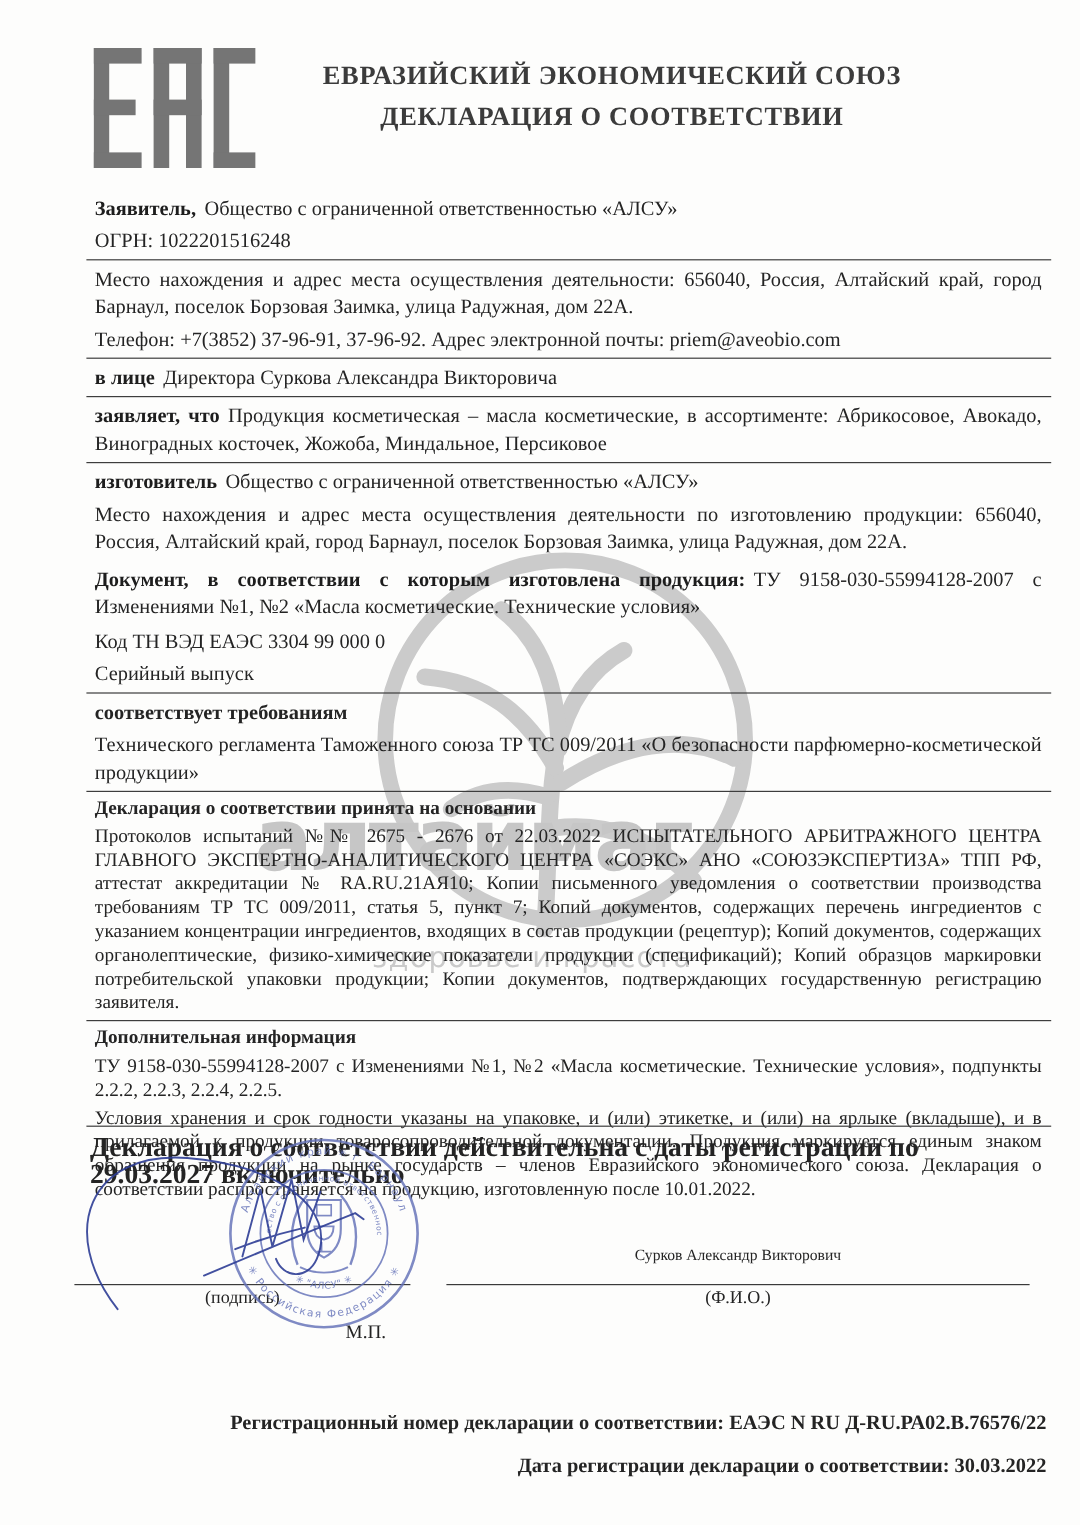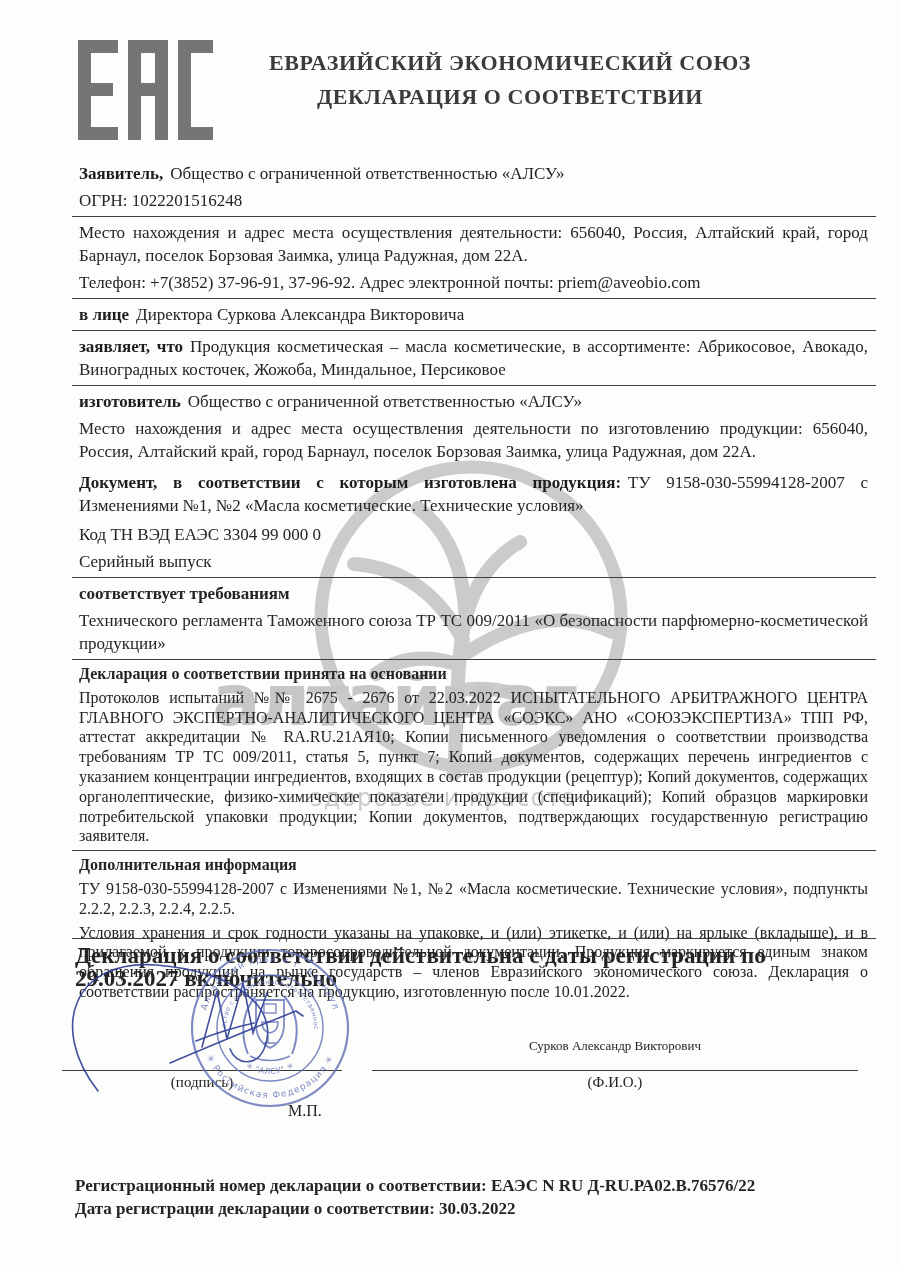--- a/index.html
+++ b/index.html
@@ -35,22 +35,22 @@
   
   .bottom{position:absolute;left:0;right:0;top:938px;z-index:2;}
   .validity{margin:5px 28px 0 75px;font-size:23px;font-weight:bold;line-height:23px;}
   .sig-area{position:relative;height:160px;}
   .sign-line{position:absolute;left:62px;top:80px;width:280px;border-top:1px solid #3a3a3a;}
   .sign-caption{position:absolute;left:62px;top:84px;width:280px;text-align:center;font-size:15px;}
   .fio-name{position:absolute;left:372px;top:48px;width:486px;text-align:center;font-size:13px;}
   .fio-line{position:absolute;left:372px;top:80px;width:486px;border-top:1px solid #3a3a3a;}
   .fio-caption{position:absolute;left:372px;top:84px;width:486px;text-align:center;font-size:15px;}
   .mp{position:absolute;left:288px;top:112px;font-size:16px;}
-  .reg{margin:0 28px 0 75px;font-size:17px;font-weight:bold;line-height:23px;}
-  .reg1{margin-top:24px;} .reg2{}
+  .reg{margin:0 28px 0 75px;font-size:17px;font-weight:bold;line-height:23px;text-align:right;}
+  .reg1{margin-top:24px;} .reg2{margin-top:13px;}
   
   .stamp{position:absolute;left:180px;top:938px;z-index:3;pointer-events:none;}
   .signature{position:absolute;left:30px;top:945px;z-index:4;pointer-events:none;}
 </style>
 </head>
 <body>
 
 <div class="page">
 
   <svg class="wm" style="left:306px;top:452px;" width="330" height="330" viewBox="0 0 330 330">

